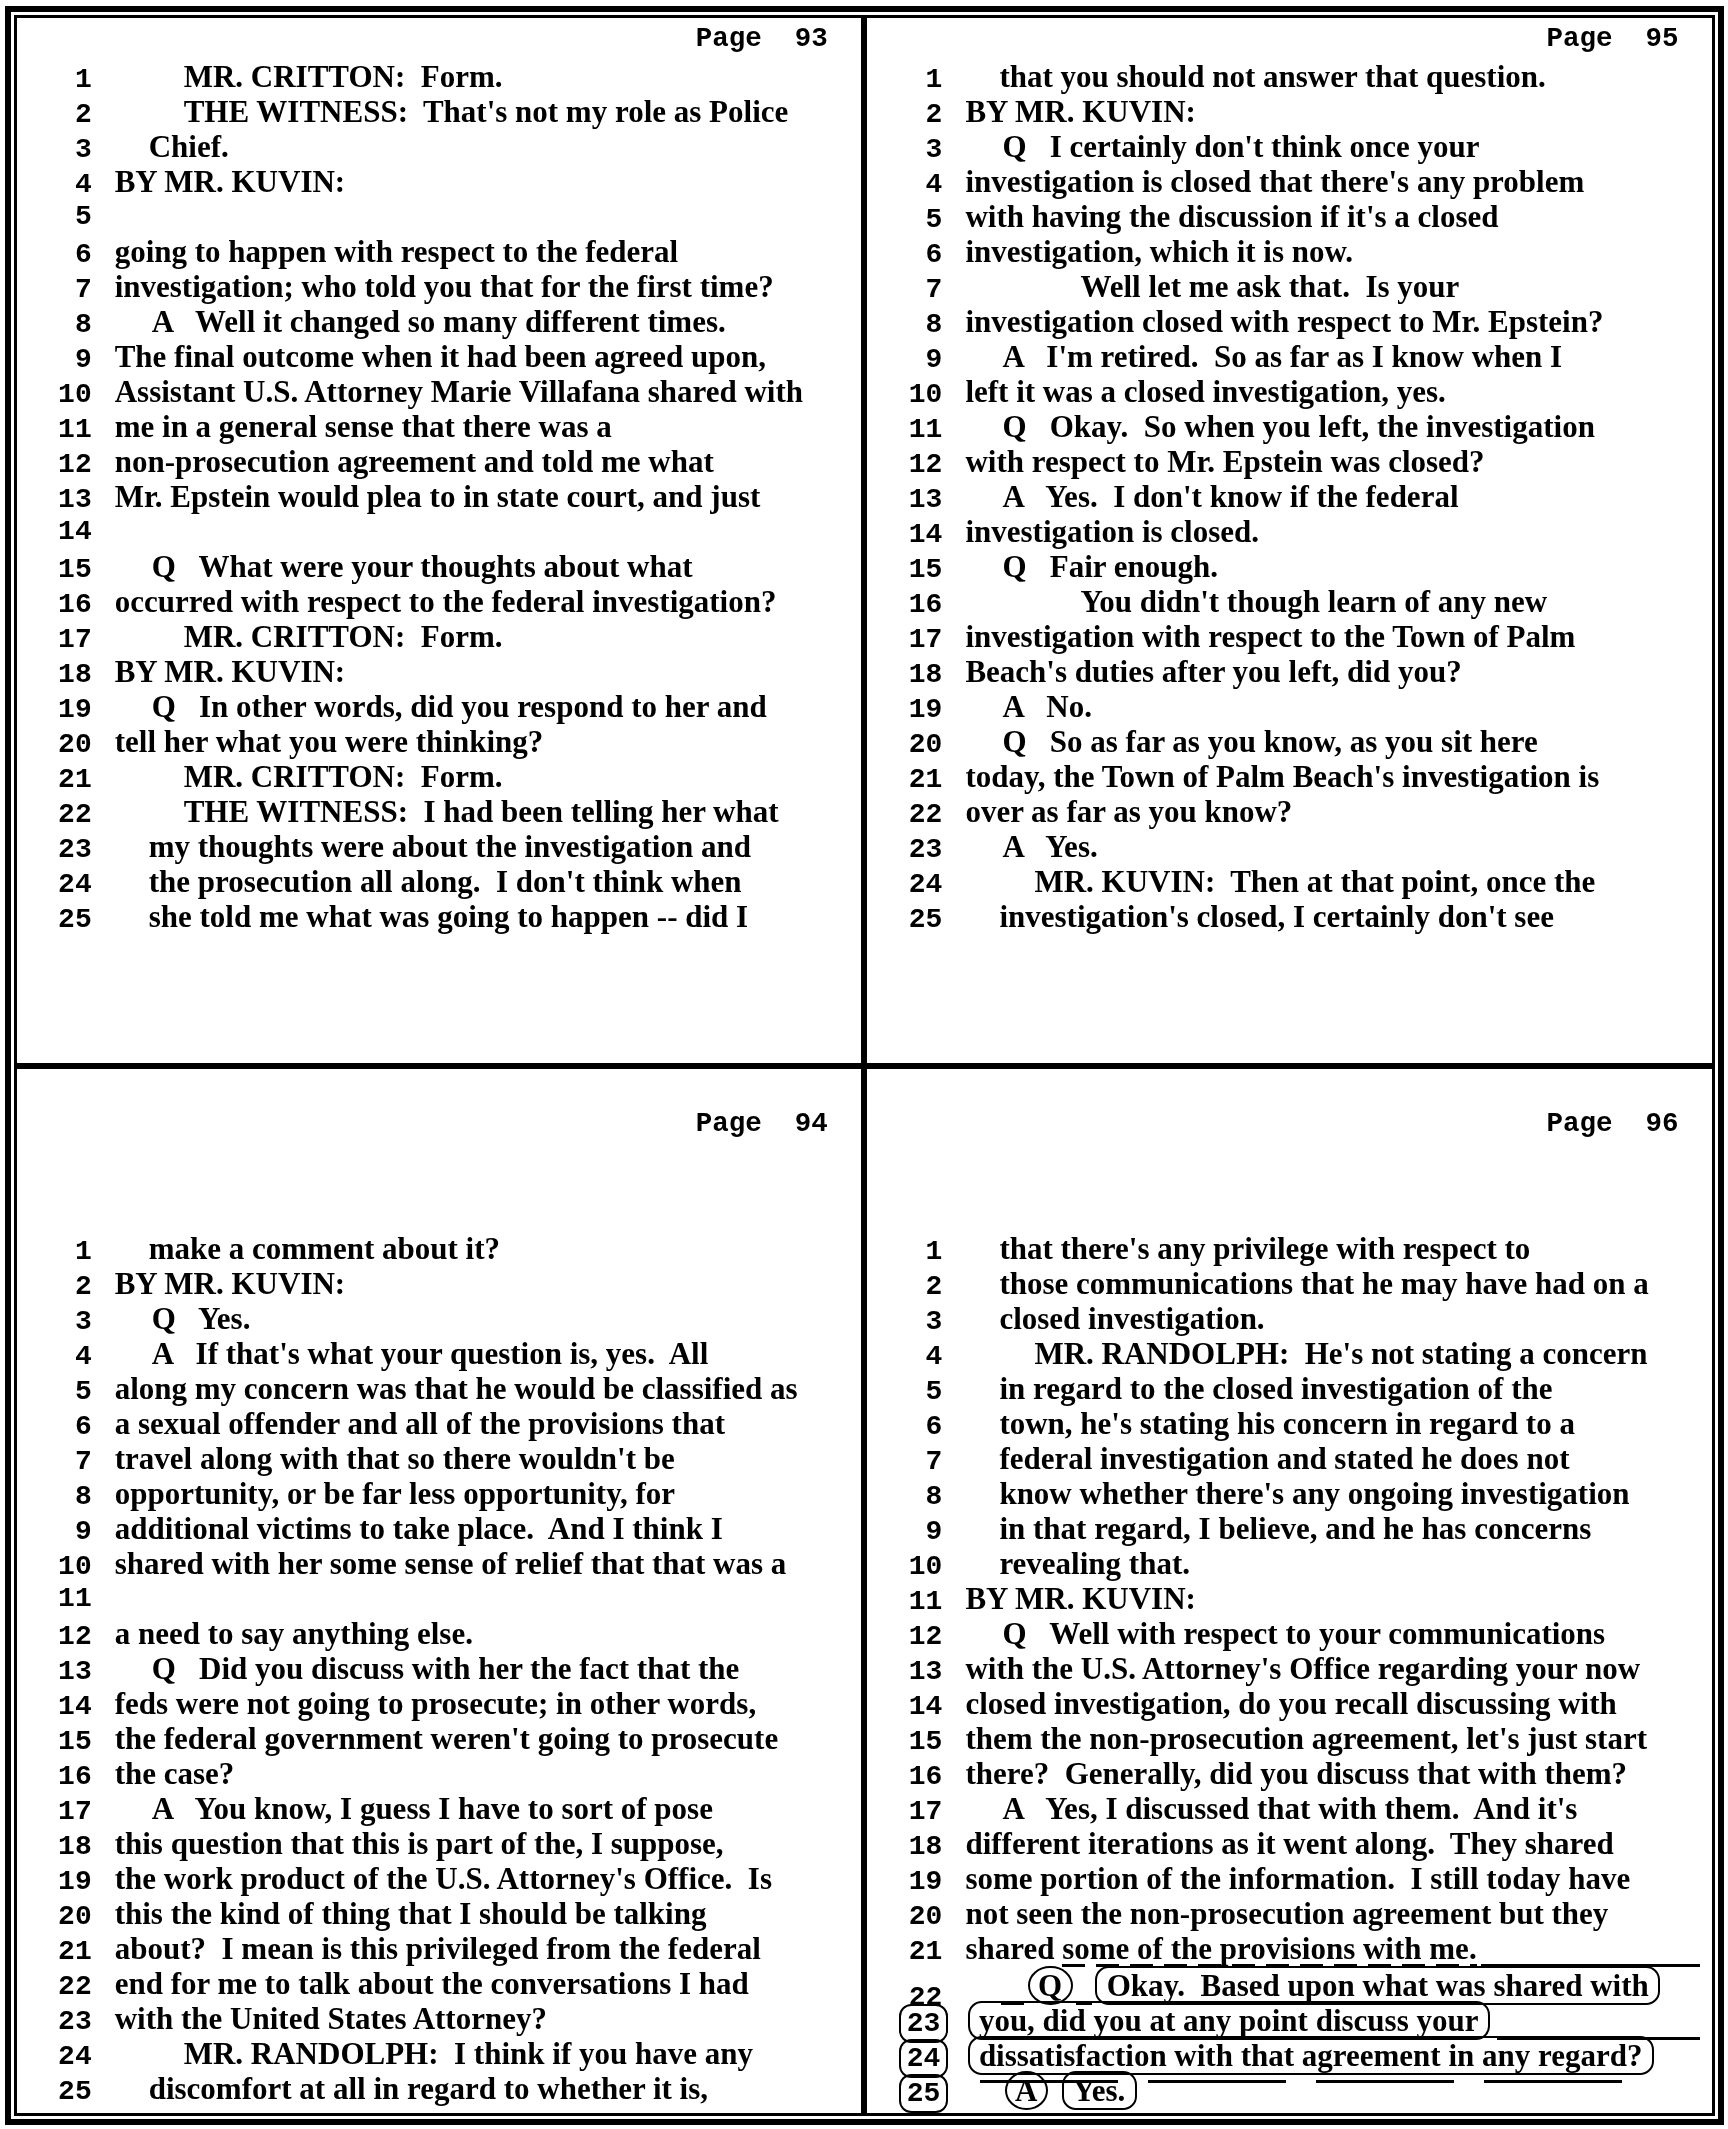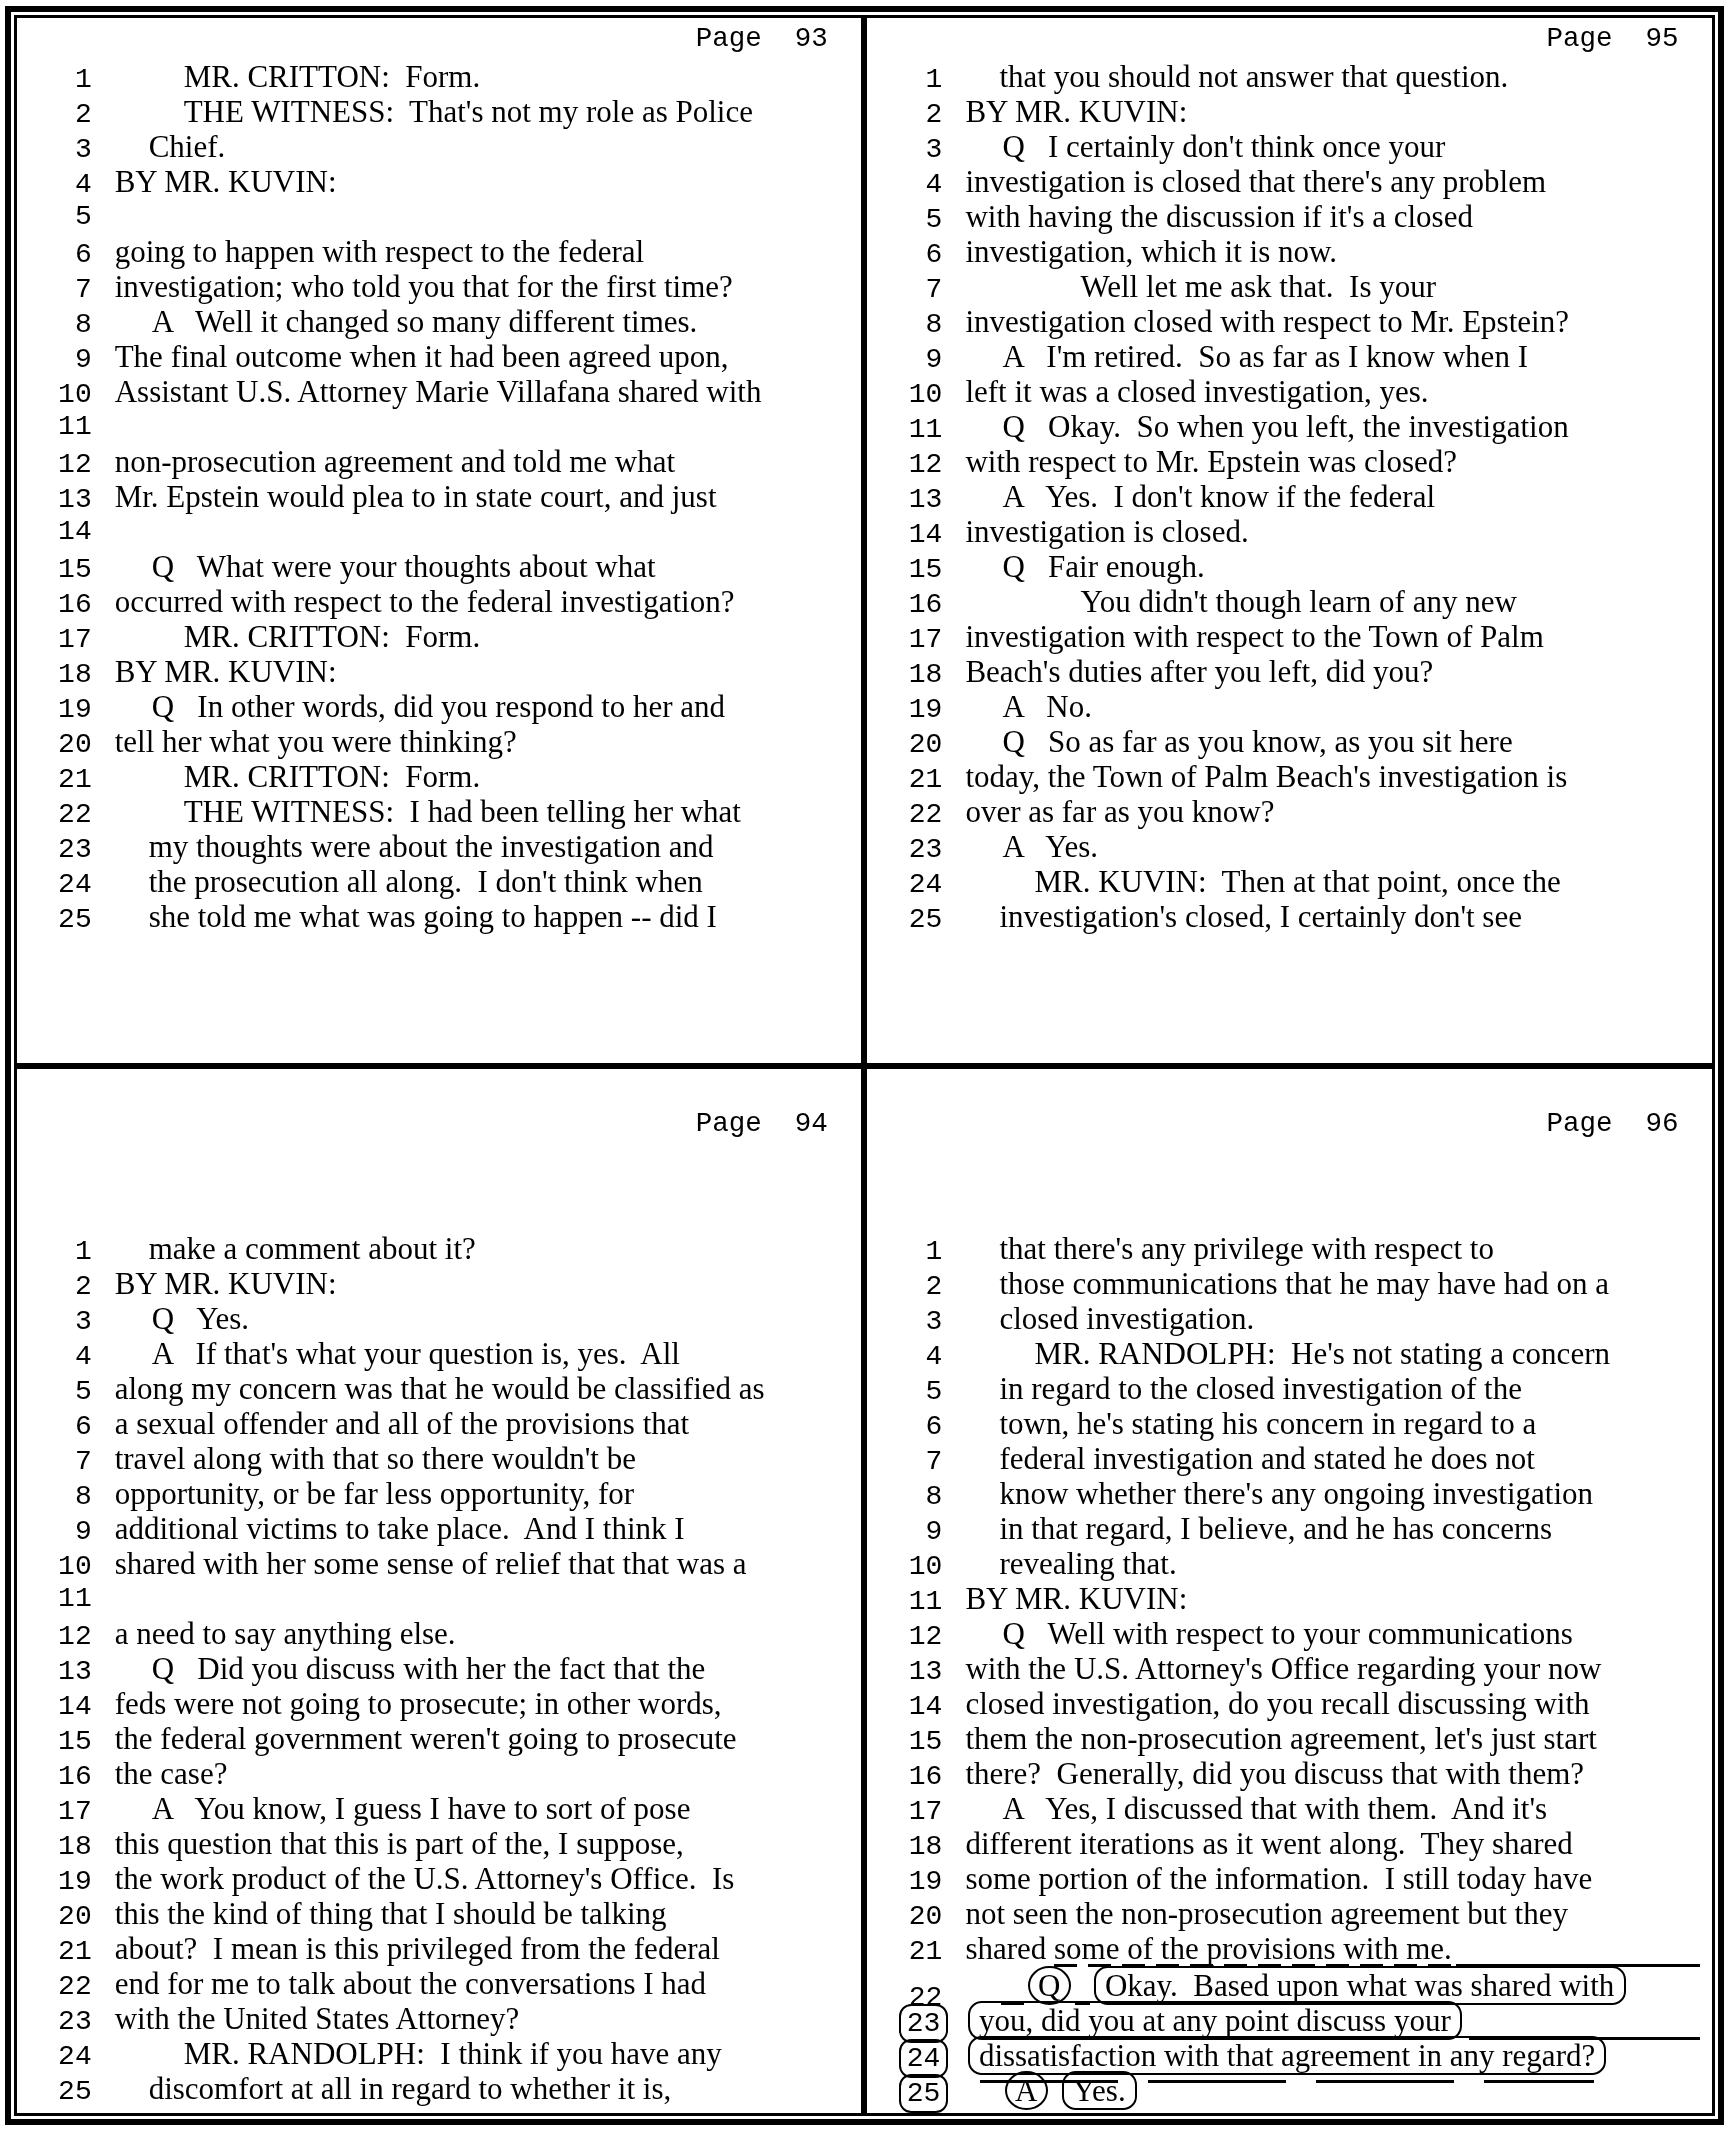--- a/index.html
+++ b/index.html
@@ -6,21 +6,21 @@
   body{
     width:1728px;height:2129px;position:relative;background:#ffffff;
     font-family:"Liberation Serif", serif;color:#000;
   }
   .sheet{
     position:absolute;left:4.6px;top:6.1px;right:3.8px;bottom:3.8px;
     border:6.9px solid #000;
   }
   .grid{
     position:absolute;left:3.1px;top:3.1px;right:3.1px;bottom:3.1px;
-    display:grid;grid-template-columns:1fr 1fr;grid-template-rows:1fr 1fr;
+    display:grid;grid-template-columns:1fr 1fr;grid-template-rows:1fr 1fr;font-weight:bold;
   }
   .cell{
     border:3.8px solid #000;overflow:hidden;
     padding:3.1px 12.2px 0 0;box-sizing:border-box;
     display:flex;flex-direction:column;
   }
   .page-header{
     font-family:"Liberation Mono", monospace;font-size:27.5px;line-height:35px;
     text-align:right;padding-right:21.4px;white-space:pre;
   }
@@ -109,20 +109,21 @@
           <div class="line">
             <span class="ln">9</span>
             <span class="lt ind-s0">The final outcome when it had been agreed upon,</span>
           </div>
           <div class="line">
             <span class="ln">10</span>
             <span class="lt ind-s0">Assistant U.S. Attorney Marie Villafana shared with</span>
           </div>
           <div class="line">
             <span class="ln">11</span>
+            <span class="lt ind-s0">me in a general sense that there was a</span>
           </div>
           <div class="line">
             <span class="ln">12</span>
             <span class="lt ind-s0">non-prosecution agreement and told me what</span>
           </div>
           <div class="line">
             <span class="ln">13</span>
             <span class="lt ind-s0">Mr. Epstein would plea to in state court, and just</span>
           </div>
           <div class="line">

